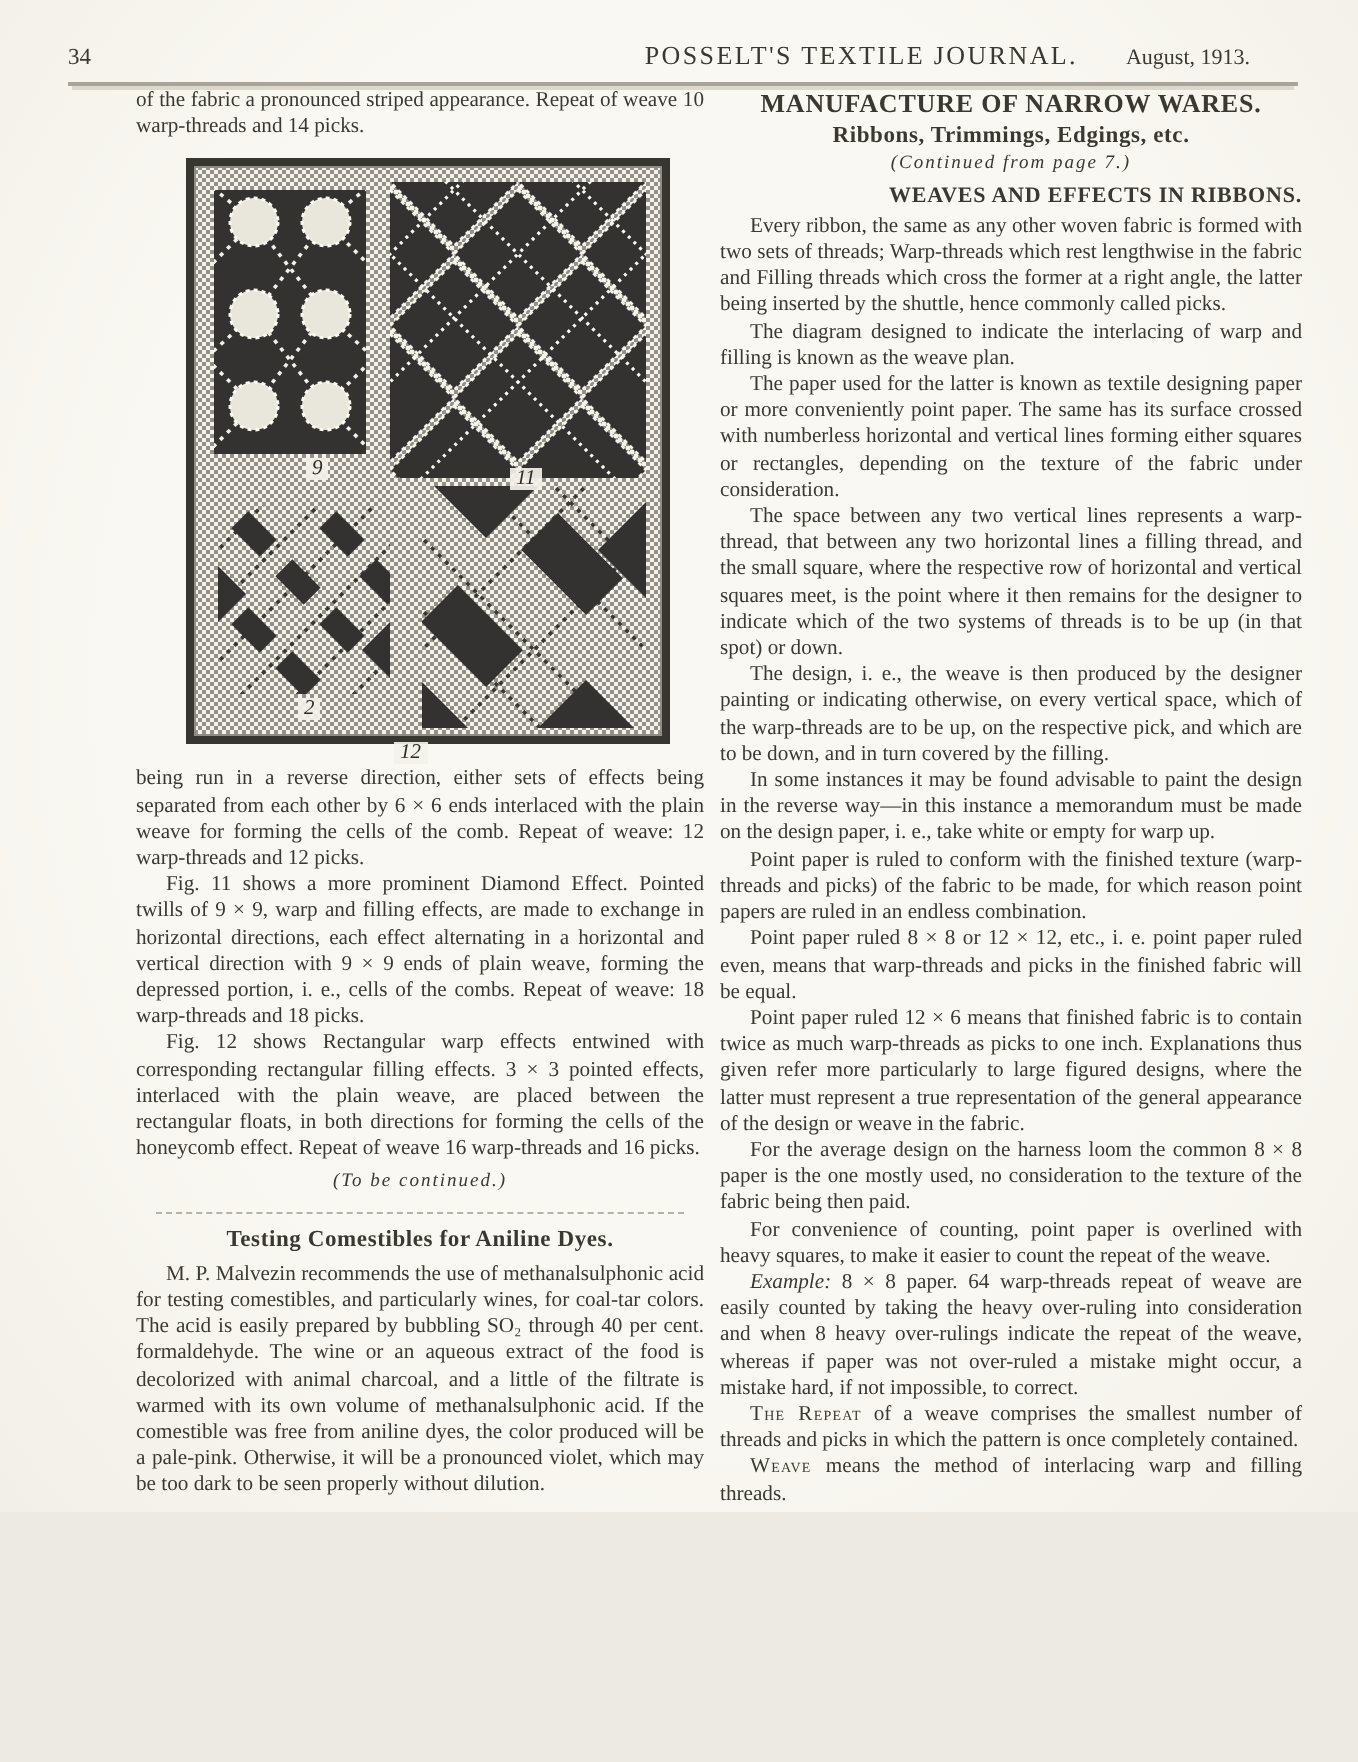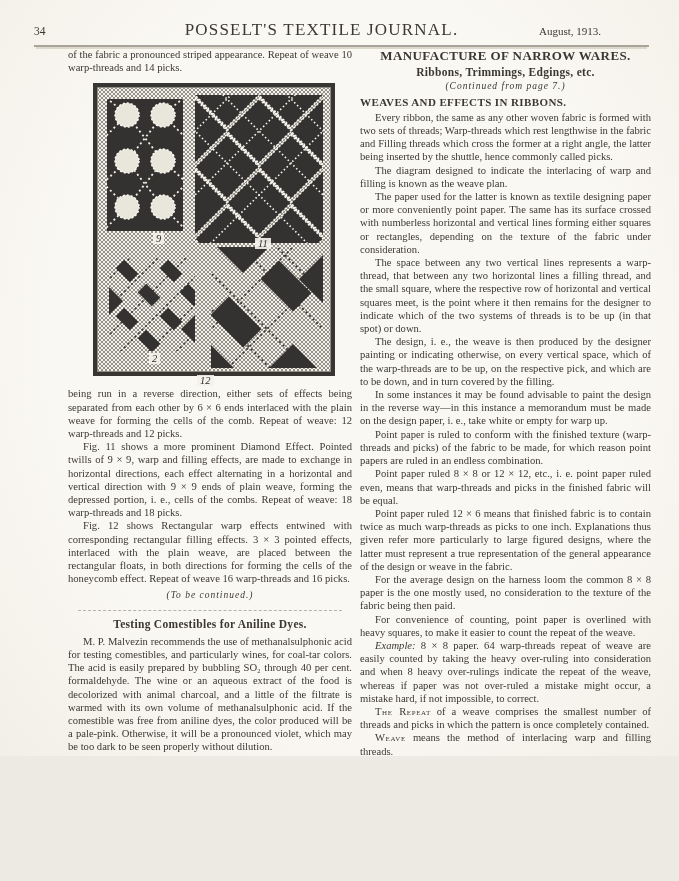--- a/index.html
+++ b/index.html
@@ -18,36 +18,36 @@
   }
   
   .page-header{
     display:flex;align-items:baseline;
     margin:20px 30px 0 34px;
     padding-bottom:5px;
     border-bottom:2px solid #a8a499;
     box-shadow:0 4px 0 -2px #dcd8cc;
   }
   .page-num{width:70px;font-size:11.5px;}
-  .journal-title{flex:1;text-align:center;font-size:17px;letter-spacing:1.2px;}
-  .issue-date{width:110px;text-align:left;font-size:11px;}
+  .journal-title{flex:1;text-align:right;font-size:13px;letter-spacing:1.2px;}
+  .issue-date{width:110px;text-align:center;font-size:11px;}
   
   .columns{display:flex;margin:1px 28px 0 68px;gap:8px;}
   .col{font-size:10.6px;line-height:13.2px;}
   .col-left{width:284px;flex:0 0 284px;}
   .col-right{flex:1;}
   .para{margin:0;text-indent:15px;text-align:justify;}
   .para.noindent{text-indent:0;}
   .smallcaps{font-variant:small-caps;letter-spacing:0.6px;}
   .italic{font-style:italic;}
   
   .col-title{font-size:13px;font-weight:bold;text-align:center;letter-spacing:0.4px;margin:1px 0 4px;}
   .col-subtitle{font-size:11.5px;font-weight:bold;text-align:center;margin:0 0 1px;letter-spacing:0.3px;}
   .continued{font-size:9.5px;font-style:italic;text-align:center;letter-spacing:1px;margin:0 0 2px;}
-  .section-head{font-size:11px;font-weight:bold;text-align:left;letter-spacing:0.4px;margin:0 0 2px;}
+  .section-head{font-size:11px;font-weight:bold;text-align:right;letter-spacing:0.4px;margin:0 0 2px;}
   .sub-article-title{font-size:11.5px;font-weight:bold;text-align:center;margin:7px 0 4px;letter-spacing:0.3px;}
   .tbc{font-size:9.5px;font-style:italic;text-align:center;margin:4px 0 5px;letter-spacing:1px;}
   .rule-dashed{border:0;border-top:1px dashed #b6b2a6;margin:7px 10px 6px;}
   
   figure.weave{
     position:relative;
     width:234px;height:285px;
     margin:9px 0 11px 25px;
     border:4px solid #383632;
     box-shadow:inset 0 0 0 1px #8f8c84;

